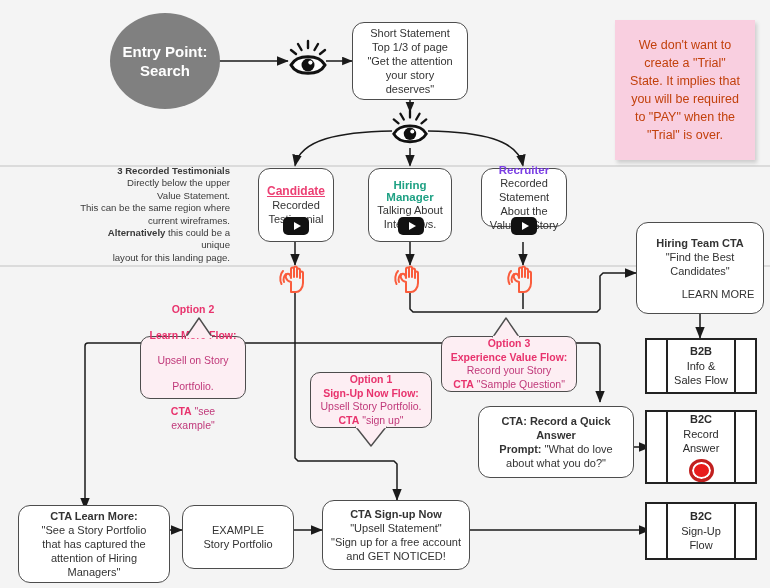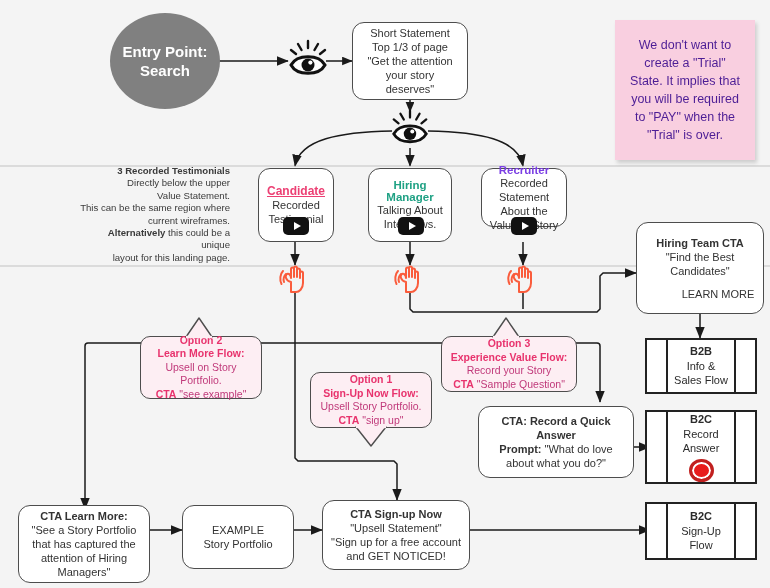--- a/index.html
+++ b/index.html
@@ -6,21 +6,21 @@
   body{width:770px;height:588px;overflow:hidden;font-family:"Liberation Sans",sans-serif;}
   #stage{position:relative;width:770px;height:588px;background:#f4f4f4;}
   .node{position:absolute;box-sizing:border-box;display:flex;flex-direction:column;
         align-items:center;justify-content:center;text-align:center;}
   .rr{border:1.6px solid #4d4d4d;border-radius:12px;background:#fff;}
   .t-b{font-weight:bold;}
   .sm{font-size:11px;line-height:14px;color:#333;}
   .circle{border-radius:50%;background:#808080;color:#fff;font-weight:bold;
           font-size:15px;line-height:19px;display:flex;align-items:center;
           justify-content:center;text-align:center;}
-  .note{background:#f9cfe0;color:#4c1d95;font-size:12.5px;line-height:18px;
+  .note{background:#f9cfe0;color:#c2410c;font-size:12.5px;line-height:18px;
         padding:18px 14px;box-shadow:2px 3px 4px rgba(0,0,0,.16);}
   .callout{background:#fdeef3;border:1.4px solid #4d4d4d;border-radius:10px;
            font-size:10.5px;line-height:13.5px;color:#e8336d;padding:6px 8px;}
   .callout b{color:#e8336d;}
   .callout .q{color:#c0397a;font-weight:normal;}
   .lbl-pink{color:#ec3f73;font-weight:bold;font-size:12px;text-decoration:underline;}
   .lbl-teal{color:#1fa184;font-weight:bold;font-size:11.5px;}
   .lbl-purp{color:#7b3fe4;font-weight:bold;font-size:11.5px;}
   .memo{position:absolute;font-size:9.6px;line-height:12.4px;color:#3a3a3a;text-align:right;}
   .wf{position:absolute;border:2px solid #222;background:#fff;box-sizing:border-box;
@@ -198,21 +198,21 @@
       <path d="M5,9 C2,12 1.5,18 3.5,22"></path>
     </svg>
   </div>
 
   <div class="node rr" style="left:636px;top:222px;width:128px;height:92px;padding:6px;">
     <span class="t-b sm">Hiring Team CTA</span>
     <span class="sm">"Find the Best Candidates"</span>
     <span class="sm" style="margin-top:9px;padding-left:36px;">LEARN MORE</span>
   </div>
 
-  <div class="node callout" style="left:140px;top:336px;width:122px;height:63px;">
+  <div class="node callout" style="left:140px;top:336px;width:106px;height:63px;gap:12px;">
     <span class="t-b">Option 2</span>
     <span class="t-b">Learn More Flow:</span>
     <span class="q">Upsell on Story</span>
     <span class="q">Portfolio.</span>
     <span><b>CTA</b><span class="q"> "see example"</span></span>
   </div>
   <svg class="layer">
     <path d="M186,337 L199,318 L212,337 z" fill="#fdeef3" stroke="#4d4d4d" stroke-width="1.4" stroke-linejoin="round"></path>
     <path d="M186,337 L212,337" stroke="#fdeef3" stroke-width="2.4"></path>
   </svg>
@@ -268,21 +268,21 @@
   <div class="wf" style="left:645px;top:502px;width:112px;height:58px;">
     <div class="col c1"></div>
     <div class="col c2">
       <span class="t-b">B2C</span>
       <span>Sign-Up</span>
       <span>Flow</span>
     </div>
     <div class="col c3"></div>
   </div>
 
-  <div class="node rr" style="left:18px;top:505px;width:132px;height:78px;padding:5px 7px;">
+  <div class="node rr" style="left:18px;top:505px;width:152px;height:78px;padding:5px 14px;">
     <span class="t-b sm">CTA Learn More:</span>
     <span class="sm">"See a Story Portfolio that has captured the attention of Hiring Managers"</span>
   </div>
 
   <div class="node rr" style="left:182px;top:505px;width:112px;height:64px;padding:5px;">
     <span class="sm">EXAMPLE</span>
     <span class="sm">Story Portfolio</span>
   </div>
 
   <div class="node rr" style="left:322px;top:500px;width:148px;height:70px;padding:5px 7px;">

